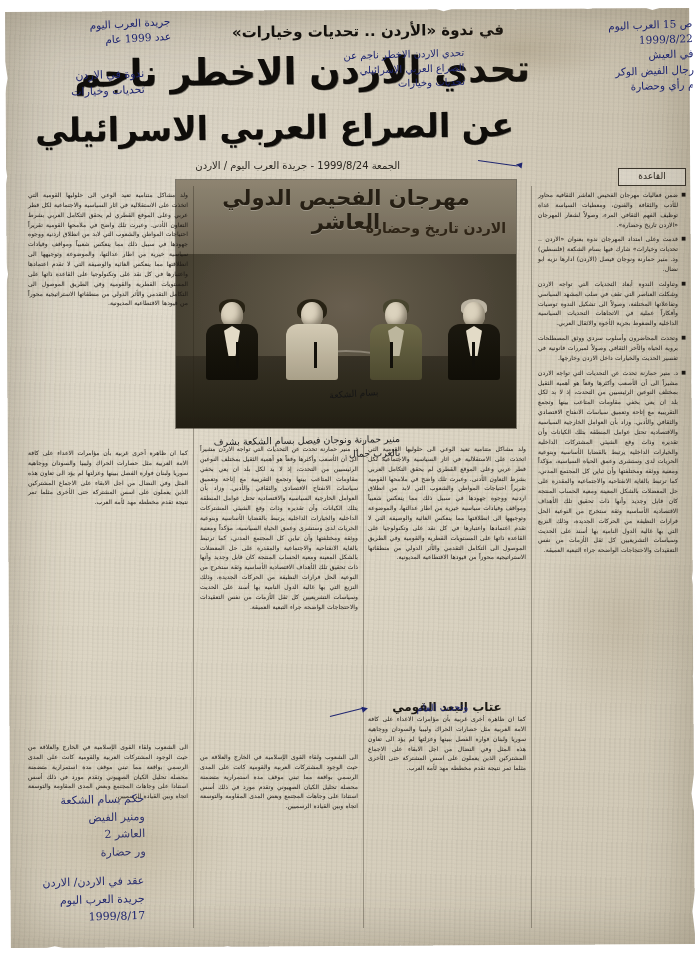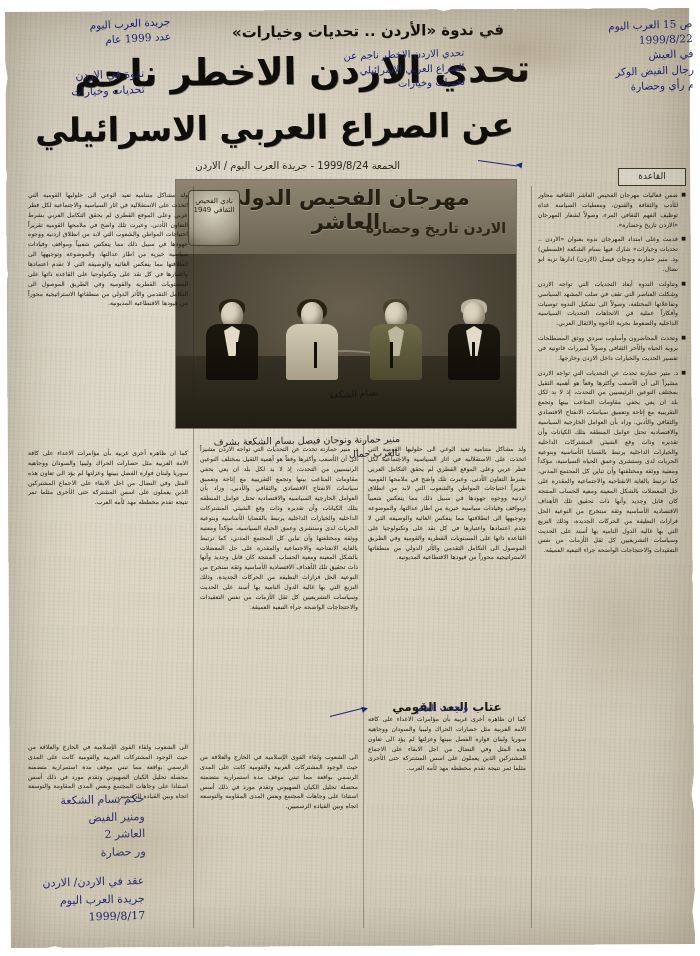--- a/index.html
+++ b/index.html
@@ -366,21 +366,20 @@
   <div class="ar kicker">في ندوة «الأردن .. تحديات وخيارات»</div>
   <div class="ar headline1">تحدي الاردن الاخطر ناجم</div>
   <div class="ar headline2">عن الصراع العربي الاسرائيلي</div>
   <div class="ar byline">الجمعة 1999/8/24 - جريدة العرب اليوم / الاردن</div>
   <div class="ar stamp">القاعدة</div>
 
   <div class="photo">
     <div class="banner"></div>
     <div class="banner-title">مهرجان الفحيص الدولي العاشر</div>
     <div class="banner-sub">الاردن تاريخ وحضارة</div>
-    <div class="logo-badge">نادي الفحيص الثقافي 1949</div>
     <div class="backdrop">
       <div class="map-oval"></div>
     </div>
     <div class="table"></div>
 
     <div class="figure" style="left:26px;">
       <div class="hair"></div>
         <div class="head"></div>
         <div class="body"></div>
         <div class="shirt"></div>

